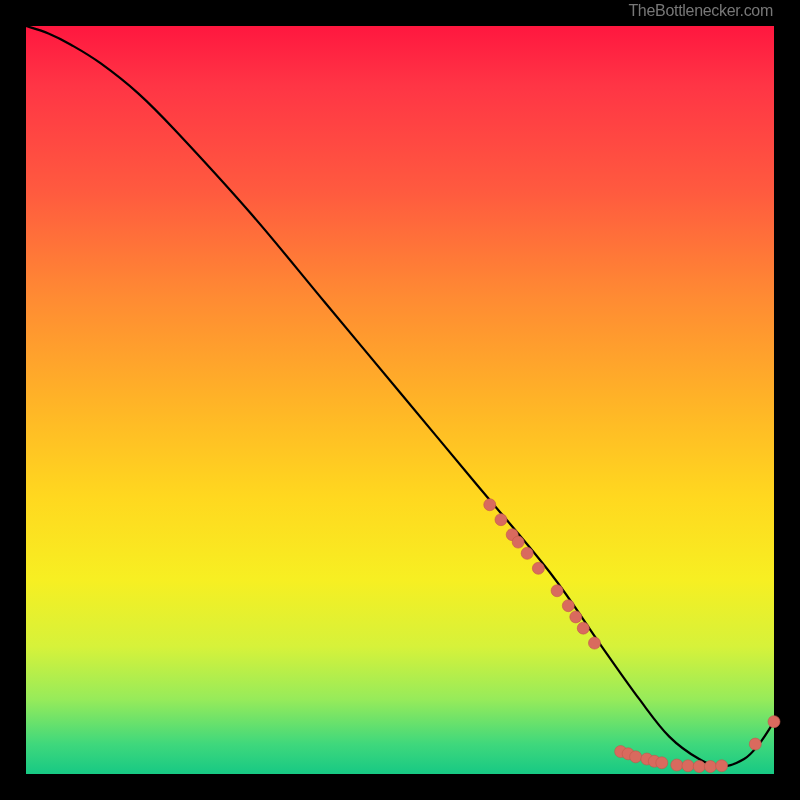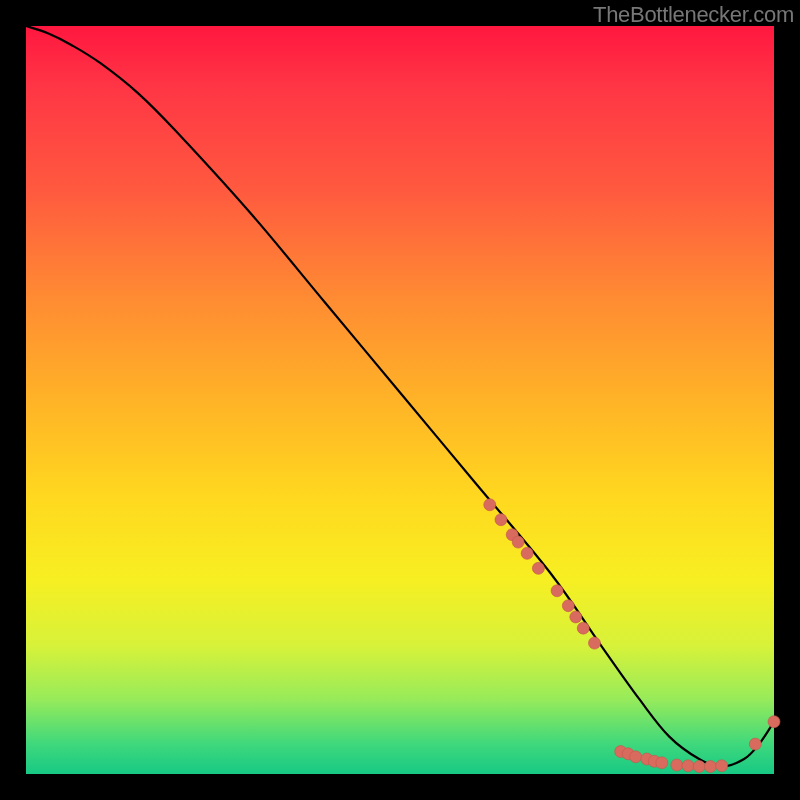--- a/index.html
+++ b/index.html
@@ -12,23 +12,23 @@
     overflow: hidden;
   }
   .frame {
     position: relative;
     width: 800px;
     height: 800px;
   }
   .attribution {
     position: absolute;
     top: 2px;
-    right: 6px;
+    right: 27px;
     color: #777;
-    font-size: 22px;
+    font-size: 16px;
     font-weight: 400;
     letter-spacing: -0.3px;
     z-index: 10;
   }
   .plot-area {
     position: absolute;
     left: 26px;
     top: 26px;
     width: 748px;
     height: 748px;

